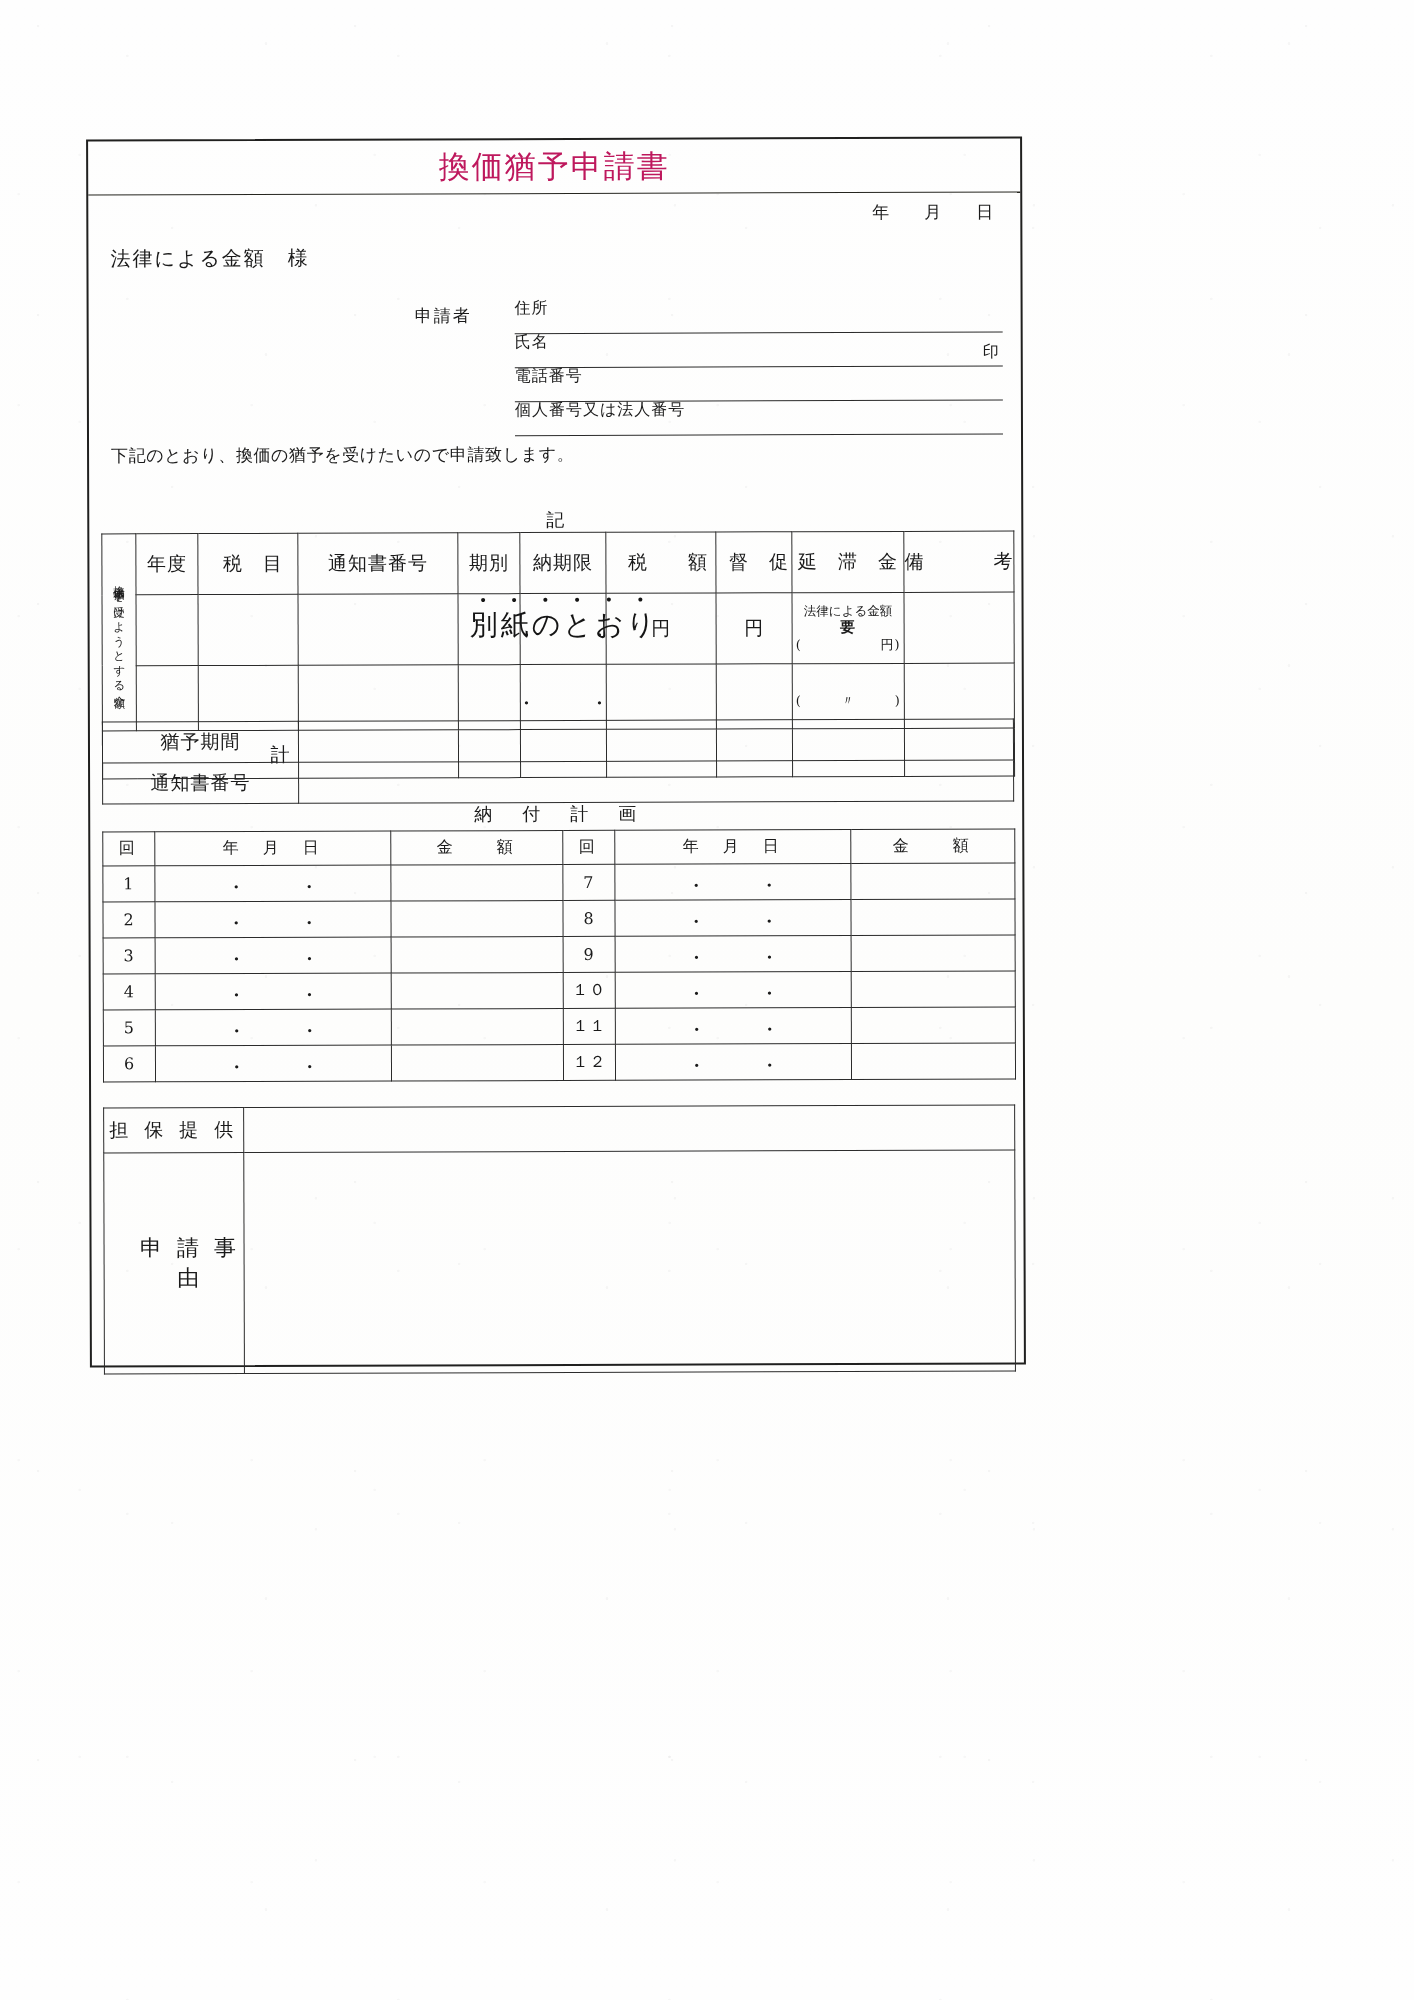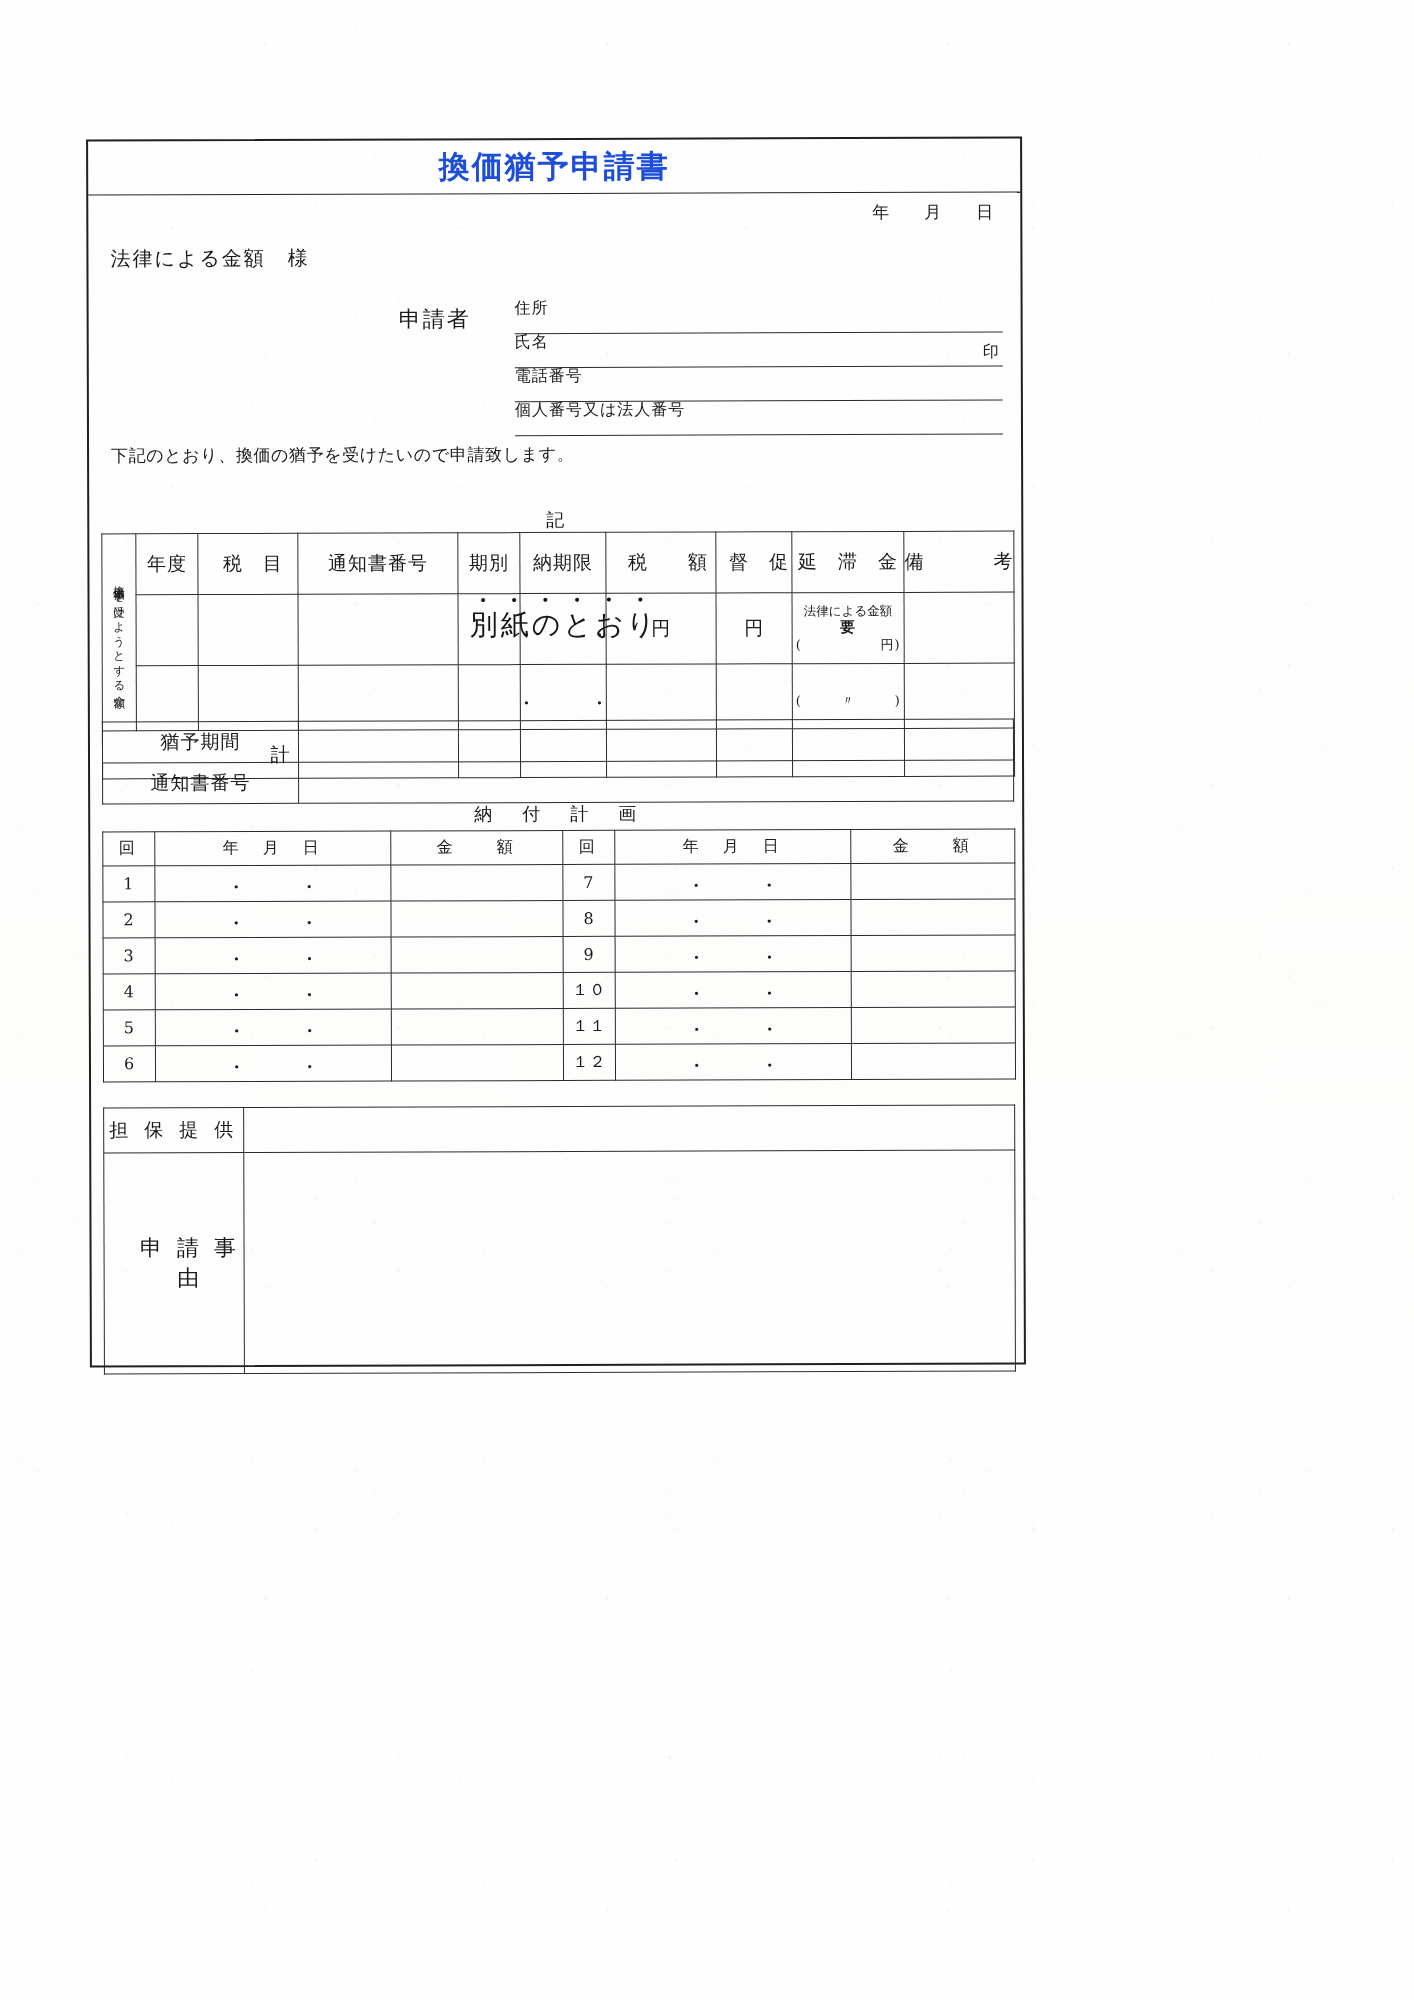--- a/index.html
+++ b/index.html
@@ -48,44 +48,44 @@
   .abs { position: absolute; box-sizing: border-box; }
 
   
   #title-bar {
     left: 0; top: 0; width: 100%; height: 54px;
     border-bottom: 1.6px solid #25251f;
     display: flex; align-items: center; justify-content: center;
   }
   #doc-title {
     font-family: "DejaVu Sans", "Liberation Sans", sans-serif;
-    font-weight: 700;
+    font-weight: 400;
     font-size: 31px;
     letter-spacing: 2px;
-    color: #1d4ed8;
+    color: #be185d;
   }
 
   
   #date-line {
     right: 26px; top: 62px;
     font-size: 17px; letter-spacing: 1px;
     display: flex; gap: 34px;
   }
 
   
   #addressee {
     left: 22px; top: 104px;
     font-size: 20px; letter-spacing: 2px;
   }
 
   
   #applicant-block { left: 310px; top: 160px; width: 604px; }
   #applicant-label {
-    position: absolute; left: 0; top: 4px;
-    font-size: 22px; letter-spacing: 2px;
+    position: absolute; left: 16px; top: 4px;
+    font-size: 17px; letter-spacing: 2px;
   }
   .field-row {
     position: relative;
     margin-left: 116px;
     height: 33px;
     border-bottom: 1.1px solid #2a2a2a;
     display: flex; align-items: flex-end;
   }
   .field-label { font-size: 16px; letter-spacing: 1px; padding-bottom: 14px; }
   .field-seal {

